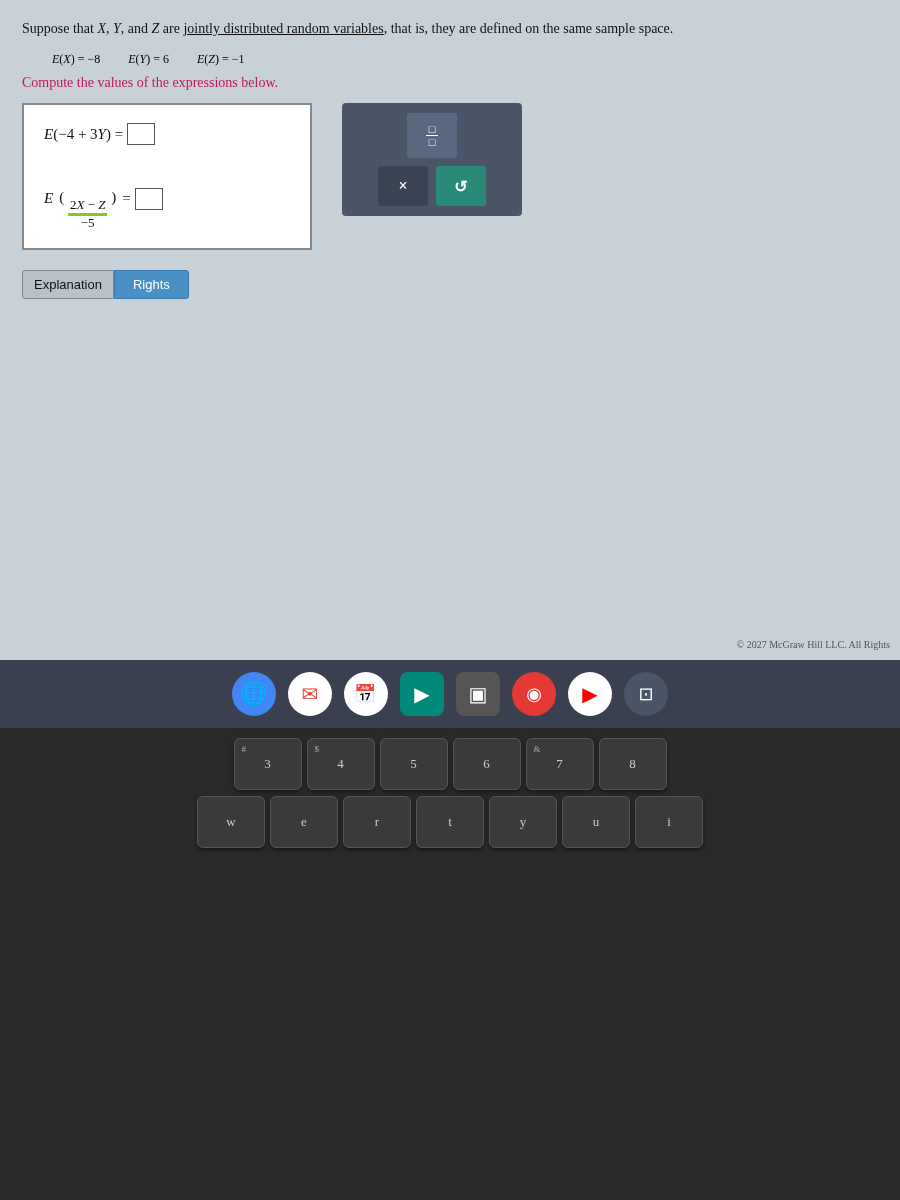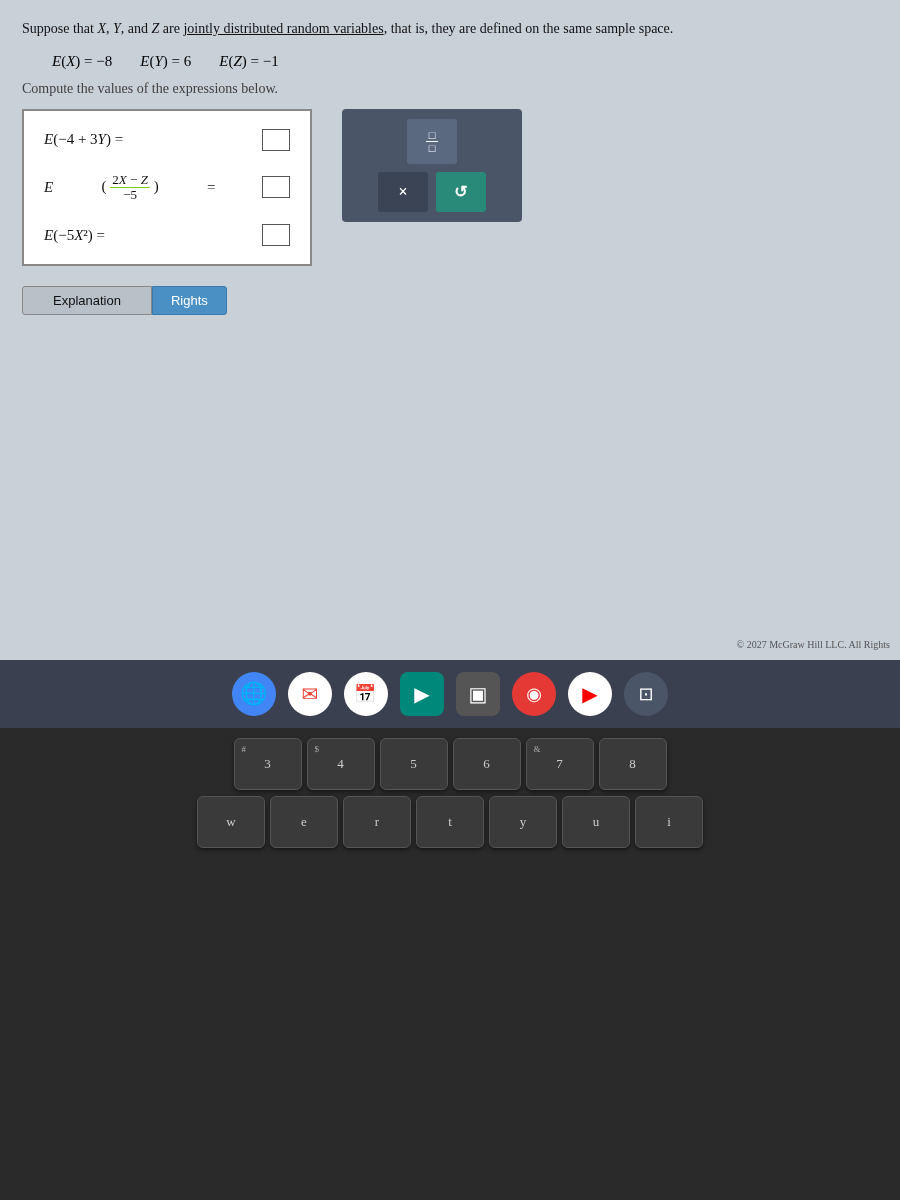--- a/index.html
+++ b/index.html
@@ -35,34 +35,35 @@
       line-height: 1.5;
       margin-bottom: 5px;
     }
 
     .intro-text span.underline {
       text-decoration: underline;
     }
 
     .variables-grid {
       display: flex;
-      flex-direction: column;
+      flex-direction: row;
       margin: 10px 0 6px 30px;
-      font-size: 15px;
+      font-size: 12px;
       line-height: 1.7;
+      align-items: flex-end;
     }
 
     .var-row {
       display: flex;
       gap: 28px;
     }
 
     .compute-label {
       font-size: 14px;
-      color: #404040;
+      color: #be185d;
       margin-bottom: 12px;
     }
 
     
     .problem-box {
       border: 2px solid #888;
       background: #fff;
       width: 290px;
       padding: 18px 20px 18px 20px;
       display: flex;
@@ -71,42 +72,41 @@
       float: left;
       margin-right: 30px;
     }
 
     .expr-row {
       font-size: 15px;
       color: #111;
       display: flex;
       align-items: center;
       gap: 4px;
-      justify-content: space-between;
     }
 
     .answer-box {
       display: inline-block;
       width: 28px;
       height: 22px;
       border: 1.5px solid #555;
       background: #fff;
       vertical-align: middle;
     }
 
     
     .frac {
       display: inline-flex;
       flex-direction: column;
       align-items: center;
       vertical-align: middle;
       font-size: 13px;
       line-height: 1.1;
     }
-    .frac .num { border-bottom: 1px solid #84cc16; padding: 0 2px; }
+    .frac .num { border-bottom: 3px solid #84cc16; padding: 0 2px; margin-top: 31px; }
     .frac .den { padding: 0 2px; }
 
     
     .keypad-area {
       float: left;
       width: 180px;
       background: #4a5568;
       border-radius: 4px;
       padding: 10px;
       display: flex;
@@ -161,21 +161,21 @@
 
     
     .bottom-buttons {
       display: flex;
       gap: 0;
       margin-top: 20px;
       clear: both;
     }
 
     .btn-explanation {
-      padding: 6px 30px;
+      padding: 6px 11px;
       background: #b8c0c8;
       border: 1px solid #888;
       font-size: 13px;
       cursor: pointer;
       color: #111;
       border-radius: 3px 0 0 3px;
     }
 
     .btn-check {
       padding: 6px 18px;
@@ -317,24 +317,20 @@
               <span class="num">2<em>X</em> − <em>Z</em></span>
               <span class="den">−5</span>
             </span>
             <span>)</span>
           </span>
           <span> = </span>
           <span class="answer-box"></span>
         </div>
 
 
-        <div class="expr-row">
-          <span><em>E</em>(−5<em>X</em>²) = </span>
-          <span class="answer-box"></span>
-        </div>
 
       </div>
 
       <div class="keypad-area">
 
         <div class="keypad-fraction">
           <div class="keypad-frac-symbol">
             <div class="kf-num">□</div>
             <div class="kf-den">□</div>
           </div>

